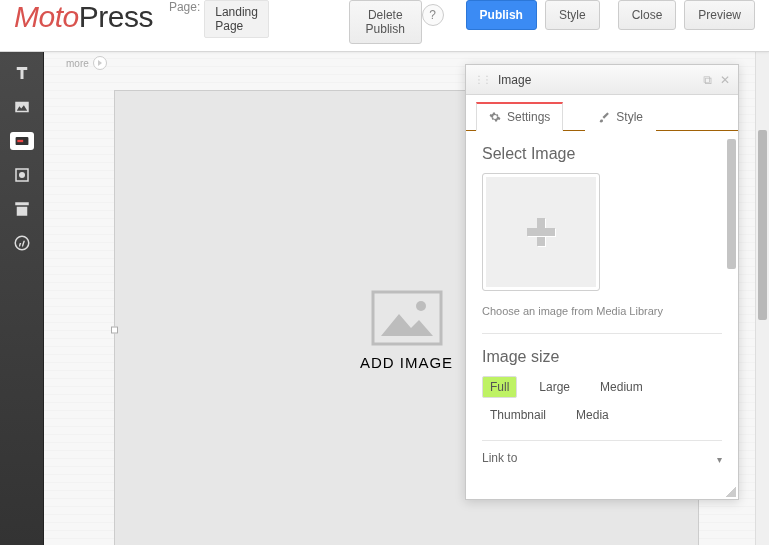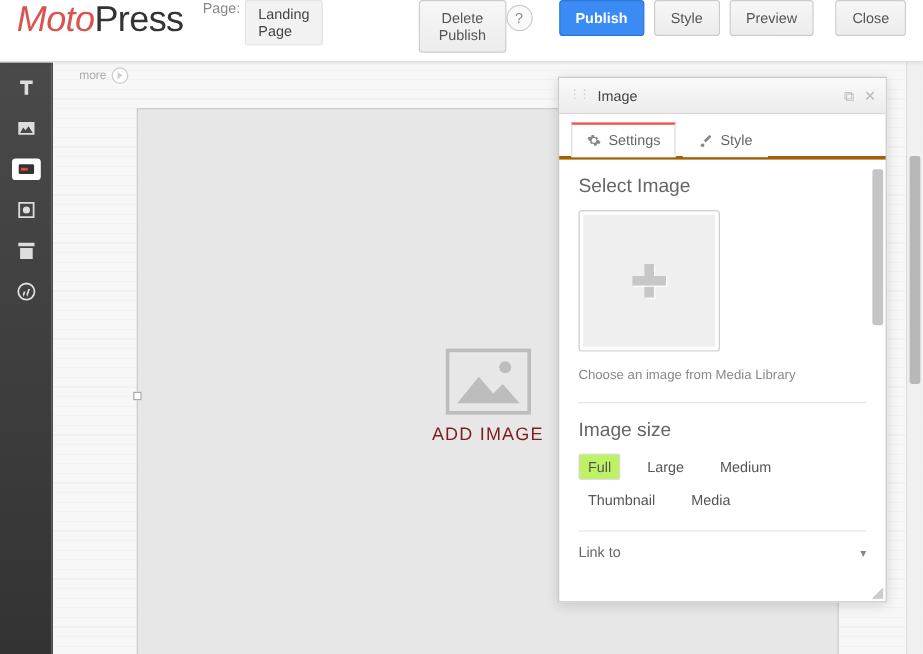--- a/index.html
+++ b/index.html
@@ -25,34 +25,34 @@
 .rail-item-btn { background: #fff; border-radius: 3px; width:24px; height:18px; }
 
 
 .canvas-wrap { position: absolute; top: 50px; left: 44px; right: 0; bottom: 0; background: repeating-linear-gradient(#f2f2f2 0 1px, #f7f7f7 1px 8px); }
 .more-pill { position: absolute; top: 6px; left: 22px; font-size: 10px; color: #aaa; display: flex; align-items: center; gap: 4px; }
 .more-dot { width: 14px; height: 14px; border: 1px solid #ccc; border-radius: 50%; background: #fff; position: relative; }
 .more-dot::after { content:""; position:absolute; left:4px; top:3px; border-left:4px solid #ccc; border-top:3px solid transparent; border-bottom:3px solid transparent; }
 
 .page-block { position: absolute; top: 40px; left: 70px; width: 585px; height: 480px; background: #e7e7e7; border: 1px solid #ccc; display: flex; align-items: center; justify-content: center; }
 .handle-left { position:absolute; left:-4px; top:50%; width:7px; height:7px; background:#fff; border:1px solid #aaa; transform:translateY(-50%); }
-.add-image { text-align: right; color: #7f1d1d; font-size: 15px; letter-spacing: 1px; }
+.add-image { text-align: right; color: #000000; font-size: 15px; letter-spacing: 1px; }
 .add-image svg { display:block; margin: 0 auto 8px; }
 
 
 .fake-scroll { position:absolute; top:50px; right:0; width:14px; bottom:0; background:#f0f0f0; border-left:1px solid #ddd; }
 .fake-thumb { position:absolute; top:80px; right:2px; width:9px; height:190px; background:#b8b8b8; border-radius:2px; }
 
 
 .panel { position: absolute; top: 64px; right: 30px; width: 274px; background: #fff; border: 1px solid #c8c8c8; box-shadow: 0 2px 10px rgba(0,0,0,0.15); z-index: 10; }
 .panel-head { height: 30px; background: linear-gradient(#fafafa,#ececec); border-bottom: 1px solid #d7d7d7; display:flex; align-items:center; padding: 0 8px; font-size: 12px; color: #444; }
 .panel-head .grip { color:#ccc; font-size:10px; letter-spacing:-2px; margin-right:8px; line-height:6px; }
 .panel-head-actions { margin-left:auto; display:flex; gap:8px; color:#bbb; }
 .panel-head-actions span { cursor:pointer; font-size:12px; }
-.panel-tabs { display:flex; padding: 6px 10px 0; border-bottom:3px solid #a16207; gap: 6px; text-align: center; }
+.panel-tabs { display:flex; padding: 6px 10px 0; border-bottom:1px solid #a16207; gap: 22px; text-align: center; }
 .ptab { font-size:12px; color:#666; padding: 6px 12px; border:1px solid transparent; display:flex; align-items:center; gap:6px; cursor:pointer; position:relative; top:1px; background:#fff; }
 .ptab.active { border:1px solid #ddd; border-top:2px solid #e55; border-bottom-color:#fff; }
 .ptab svg { width:12px; height:12px; fill:#888; }
 .panel-body { padding: 14px 16px 10px; position:relative; height: 368px; }
 .panel-scroll { position:absolute; right:2px; top:8px; width:9px; height:130px; background:#c4c4c4; border-radius:2px; }
 .sec-label { font-size:16px; color:#666; margin-bottom: 10px; }
 .img-picker { width: 118px; height: 118px; border:1px solid #d0d0d0; background:#efefef; border-radius:3px; display:flex; align-items:center; justify-content:center; cursor:pointer; box-shadow: inset 0 0 0 3px #fff; }
 .plus { width:32px; height:32px; position:relative; }
 .plus::before, .plus::after { content:""; position:absolute; background:#c7c7c7; box-shadow: 1px 1px 0 #fff; }
 .plus::before { left:12px; top:2px; width:8px; height:28px; }
@@ -75,22 +75,22 @@
       <span>Press</span>
   </div>
   <span class="page-label">Page:</span>
   <span class="page-name">Landing Page</span>
   <button class="btn delete-obj">Delete Publish</button>
   <div class="spacer"></div>
   <div class="top-right">
     <div class="help-circle">?</div>
     <button class="btn btn-primary">Publish</button>
     <button class="btn">Style</button>
+    <button class="btn" style="margin-left:10px">Close</button>
     <button class="btn">Preview</button>
-    <button class="btn" style="margin-left:10px">Close</button>
   </div>
 </div>
 
 <div class="leftrail">
   <div class="rail-item">
       <svg width="18" height="18" viewBox="0 0 24 24">
         <path d="M5 4v4h5v12h4V8h5V4z"></path>
       </svg>
     </div>
   <div class="rail-item">

